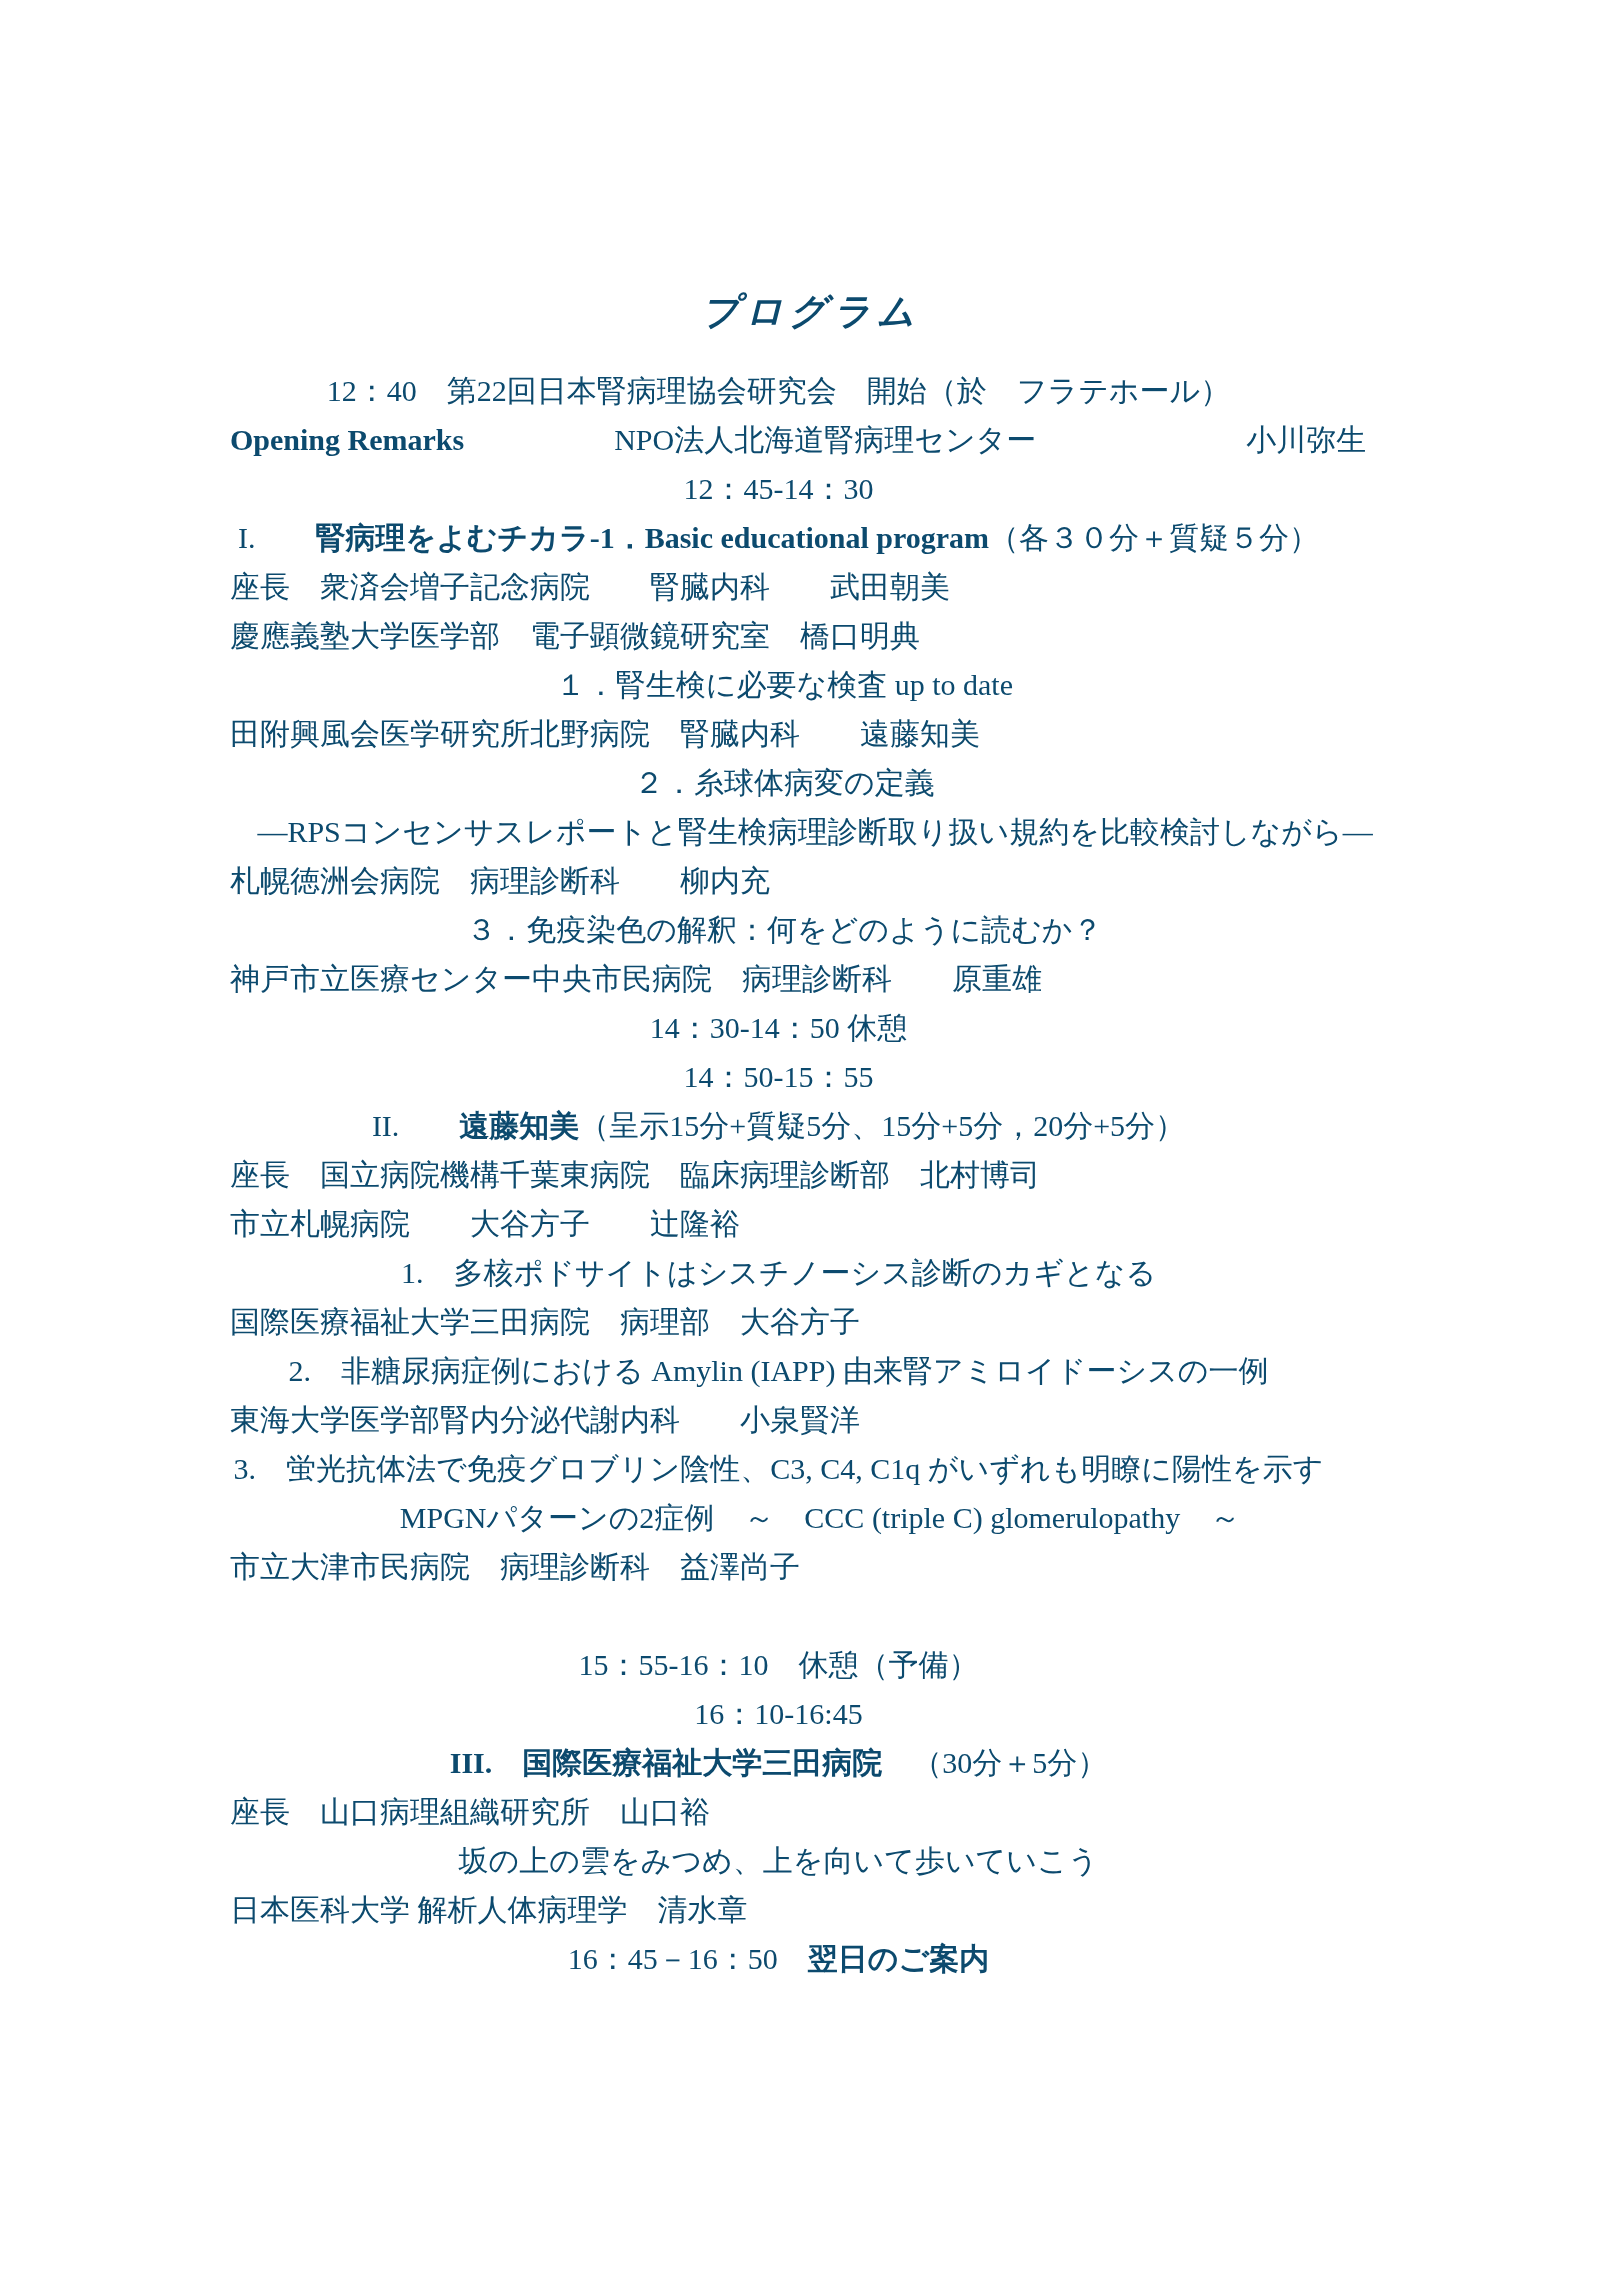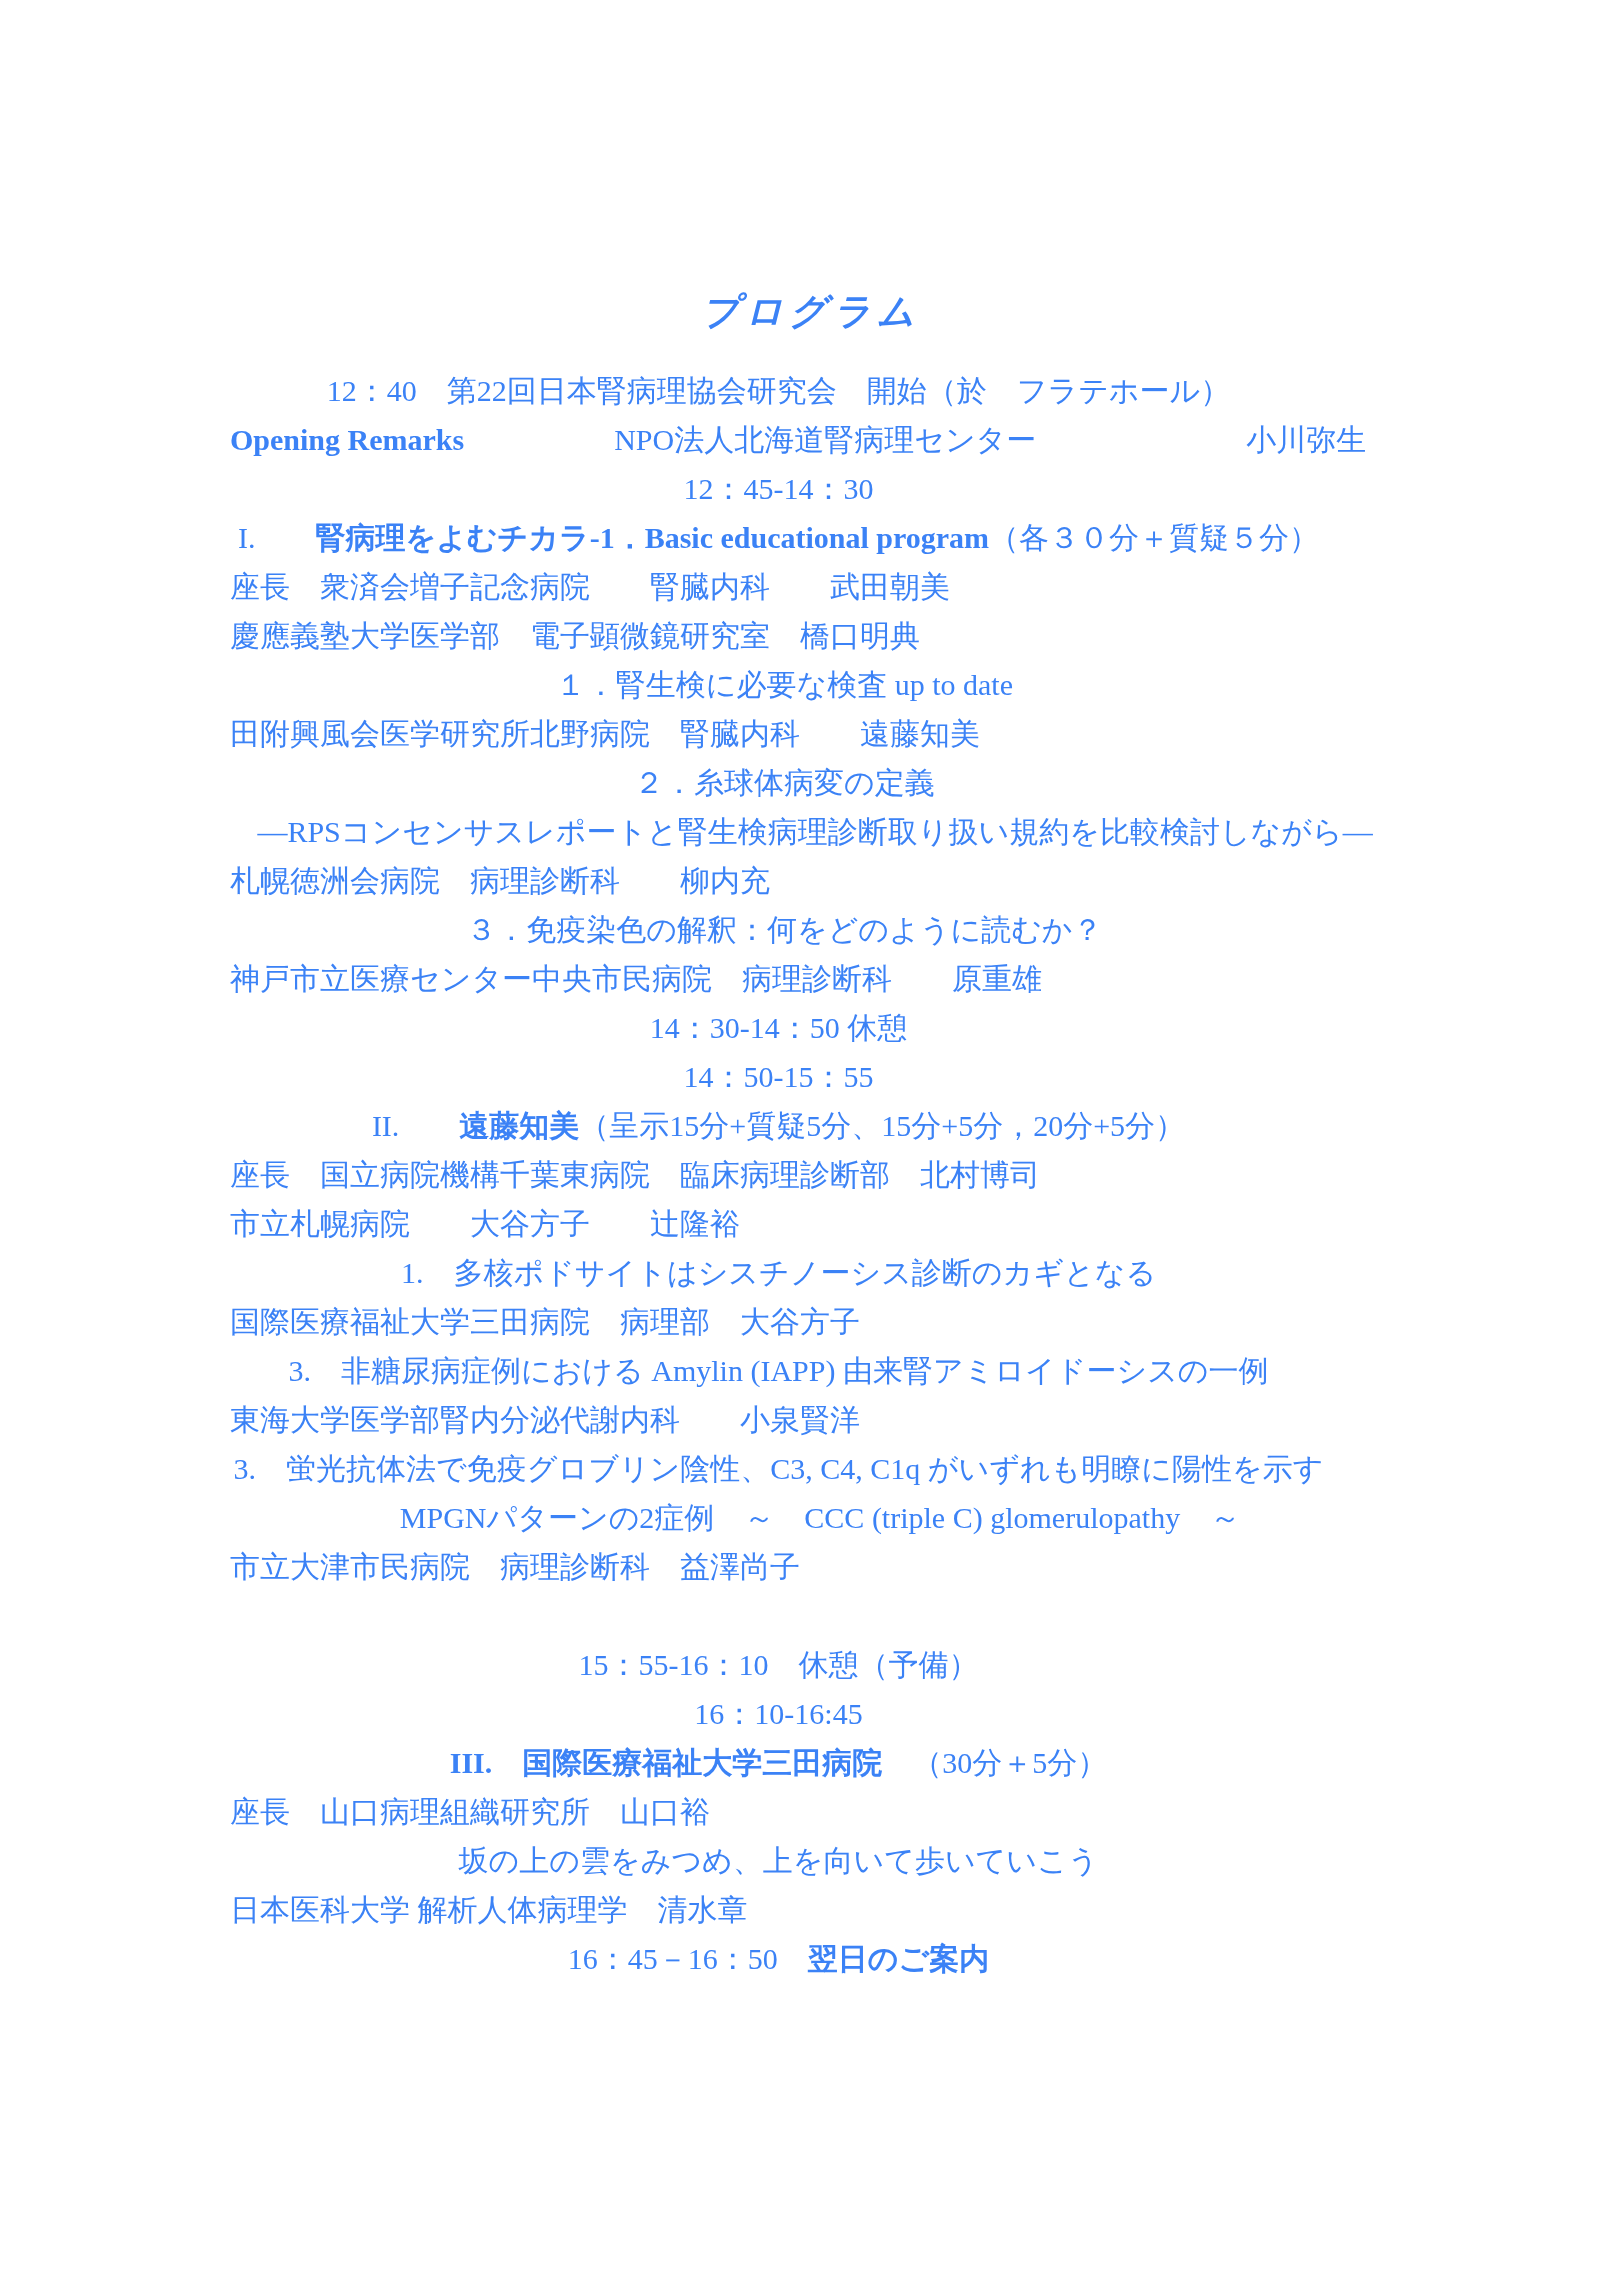--- a/index.html
+++ b/index.html
@@ -6,21 +6,21 @@
     margin: 0;
     padding: 0;
     background: #ffffff;
   }
   .page {
     position: relative;
     width: 1621px;
     height: 2073px;
     box-sizing: border-box;
     background: #ffffff;
-    color: #3b82f6;
+    color: #0c4a6e;
     font-family: "Liberation Serif", "DejaVu Serif", serif;
     font-size: 30px;
     padding: 286px 294px 0 230px;
     overflow: hidden;
   }
   .l-title {
     font-size: 37px;
     font-weight: bold;
     font-style: italic;
     text-align: center;
@@ -65,21 +65,21 @@
       <div class="line l-aff"><span class="seg">札幌徳洲会病院　病理診断科　　柳内充</span></div>
       <div class="line l-item"><span class="seg">３．免疫染色の解釈：何をどのように読むか？</span></div>
       <div class="line l-aff"><span class="seg">神戸市立医療センター中央市民病院　病理診断科　　原重雄</span></div>
       <div class="line l-left"><span class="seg">14：30-14：50 休憩</span></div>
       <div class="line l-left"><span class="seg">14：50-15：55</span></div>
       <div class="line l-left"><span class="seg">II.　　</span><span class="seg b">遠藤知美</span><span class="seg">（呈示15分+質疑5分、15分+5分，20分+5分）</span></div>
       <div class="line l-aff"><span class="seg">座長　国立病院機構千葉東病院　臨床病理診断部　北村博司</span></div>
       <div class="line l-aff"><span class="seg">市立札幌病院　　大谷方子　　辻隆裕</span></div>
       <div class="line l-item2"><span class="seg">1.　多核ポドサイトはシスチノーシス診断のカギとなる</span></div>
       <div class="line l-aff"><span class="seg">国際医療福祉大学三田病院　病理部　大谷方子</span></div>
-      <div class="line l-item2"><span class="seg">3.　非糖尿病症例における Amylin (IAPP) 由来腎アミロイドーシスの一例</span></div>
+      <div class="line l-item2"><span class="seg">2.　非糖尿病症例における Amylin (IAPP) 由来腎アミロイドーシスの一例</span></div>
       <div class="line l-aff"><span class="seg">東海大学医学部腎内分泌代謝内科　　小泉賢洋</span></div>
       <div class="line l-item2"><span class="seg">3.　蛍光抗体法で免疫グロブリン陰性、C3, C4, C1q がいずれも明瞭に陽性を示す</span></div>
       <div class="line l-mpgn"><span class="seg">MPGNパターンの2症例　～　CCC (triple C) glomerulopathy　～</span></div>
       <div class="line l-aff"><span class="seg">市立大津市民病院　病理診断科　益澤尚子</span></div>
       <div class="line l-blank"></div>
       <div class="line l-left"><span class="seg">15：55-16：10　休憩（予備）</span></div>
       <div class="line l-left"><span class="seg">16：10-16:45</span></div>
       <div class="line l-left"><span class="seg b">III.</span><span class="seg">　</span><span class="seg b">国際医療福祉大学三田病院</span><span class="seg">　（30分＋5分）</span></div>
       <div class="line l-aff"><span class="seg">座長　山口病理組織研究所　山口裕</span></div>
       <div class="line l-left"><span class="seg">坂の上の雲をみつめ、上を向いて歩いていこう</span></div>

